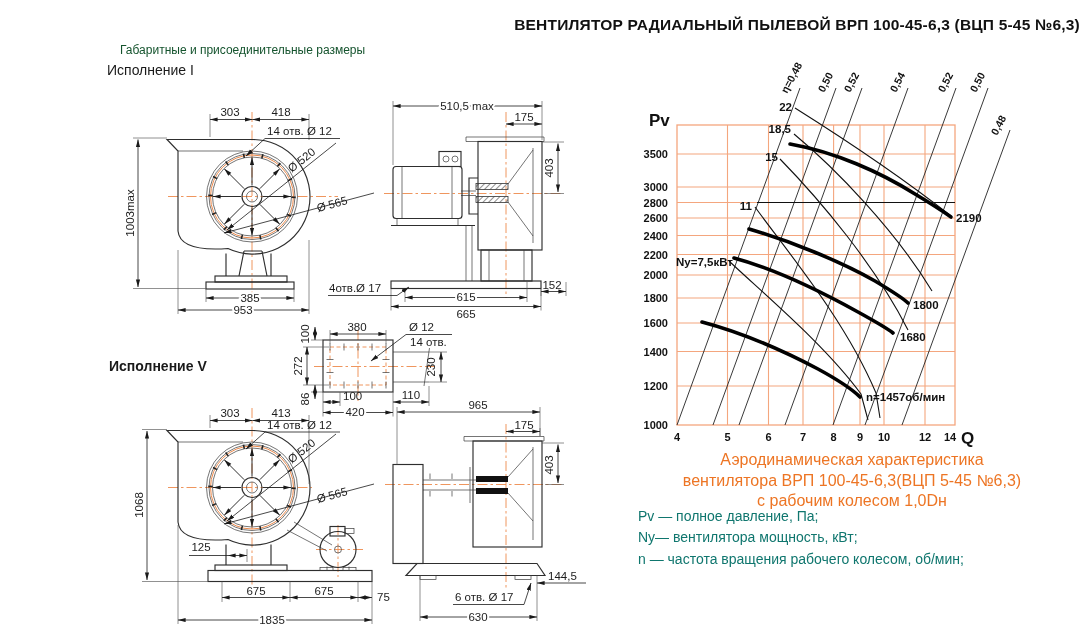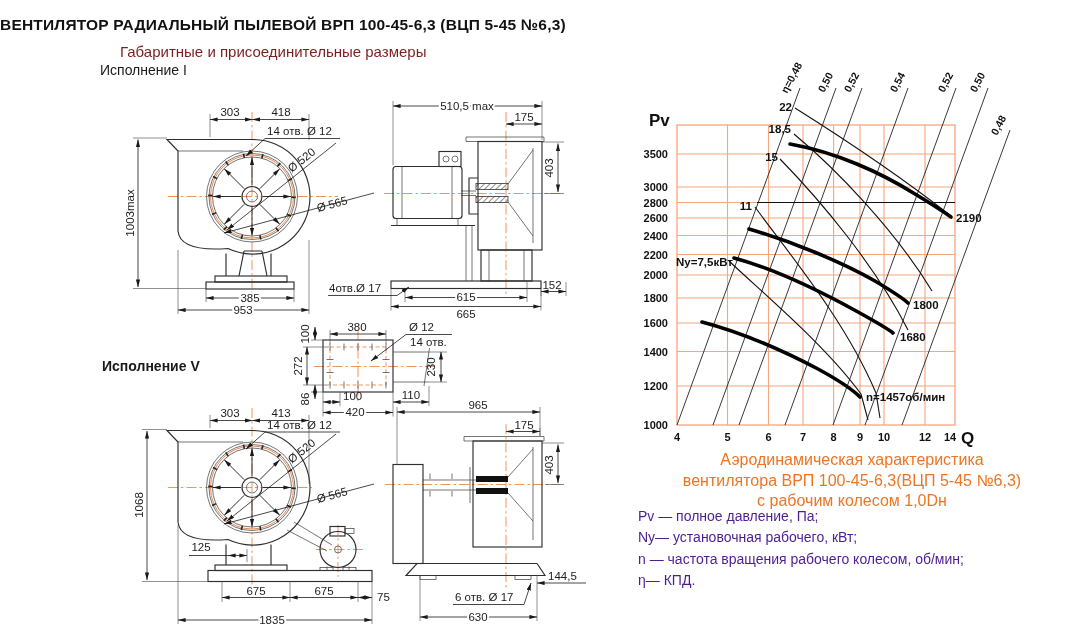--- a/index.html
+++ b/index.html
@@ -1,25 +1,25 @@
 <!DOCTYPE html>
 <html><head>
 <meta charset="utf-8">
 <style>
   html,body{margin:0;padding:0;background:#fff;}
   #page{position:relative;width:1080px;height:630px;background:#fff;overflow:hidden;
         font-family:"Liberation Sans","DejaVu Sans",sans-serif;color:#111;}
   .abs{position:absolute;}
-  #title{top:16px;left:0;width:1080px;text-align:left;font-size:15.5px;font-weight:bold;letter-spacing:.2px;}
-  #subtitle{top:43px;left:120px;font-size:15px;color:#7f1d1d;}
-  .execlabel{font-size:14px;color:#1a1a1a;}
+  #title{top:16px;left:0;width:1080px;text-align:right;font-size:15.5px;font-weight:bold;letter-spacing:.2px;}
+  #subtitle{top:43px;left:120px;font-size:12px;color:#14532d;}
+  .execlabel{font-size:14px;color:#1a1a1a;margin-left:7px;}
   #exec1{top:62px;left:100px;}
   #exec5{top:358px;left:102px;font-weight:bold;}
   #caption{top:450px;left:616px;width:472px;text-align:center;color:#ed7524;font-size:16px;line-height:20.5px;}
-  #legend{top:506px;left:638px;font-size:14px;line-height:21.3px;color:#4c1d95;}
+  #legend{top:506px;left:638px;font-size:14px;line-height:21.3px;color:#0f766e;}
   svg text{font-family:"Liberation Sans","DejaVu Sans",sans-serif;}
   .p1{stroke:#2e2e2e;stroke-width:1.15;fill:none;}
   .p2{stroke:#3a3a3a;stroke-width:.7;fill:none;}
   .sp{stroke:#2e2e2e;stroke-width:1;fill:none;}
   .dim{stroke:#1a1a1a;stroke-width:.8;fill:none;}
   .ext{stroke:#555;stroke-width:.65;fill:none;}
   .cl{stroke:#ed8a4c;stroke-width:.9;fill:none;stroke-dasharray:10 3 2.5 3;}
   .boltc{stroke:#ed8a4c;stroke-width:1;fill:none;}
   .boltdash{stroke:#ed8a4c;stroke-width:.9;fill:none;stroke-dasharray:4 2.5;}
   .tick14{stroke:#222;stroke-width:4.5;fill:none;stroke-dasharray:1.6 17.03;}
@@ -332,17 +332,16 @@
     </g>
   </svg>
 
   <div id="caption" class="abs">
     <div>Аэродинамическая характеристика</div>
     <div>вентилятора  ВРП 100-45-6,3(ВЦП 5-45 №6,3)</div>
     <div>с рабочим колесом 1,0Dн</div>
   </div>
   <div id="legend" class="abs">
     <div>Pv — полное давление, Па;</div>
-    <div>Ny— установочная рабочего, кВт;</div>
+    <div>Ny— вентилятора мощность, кВт;</div>
     <div>n — частота вращения рабочего колесом,  об/мин;</div>
-    <div>η— КПД.</div>
   </div>
 </div>
 
 </body></html>

